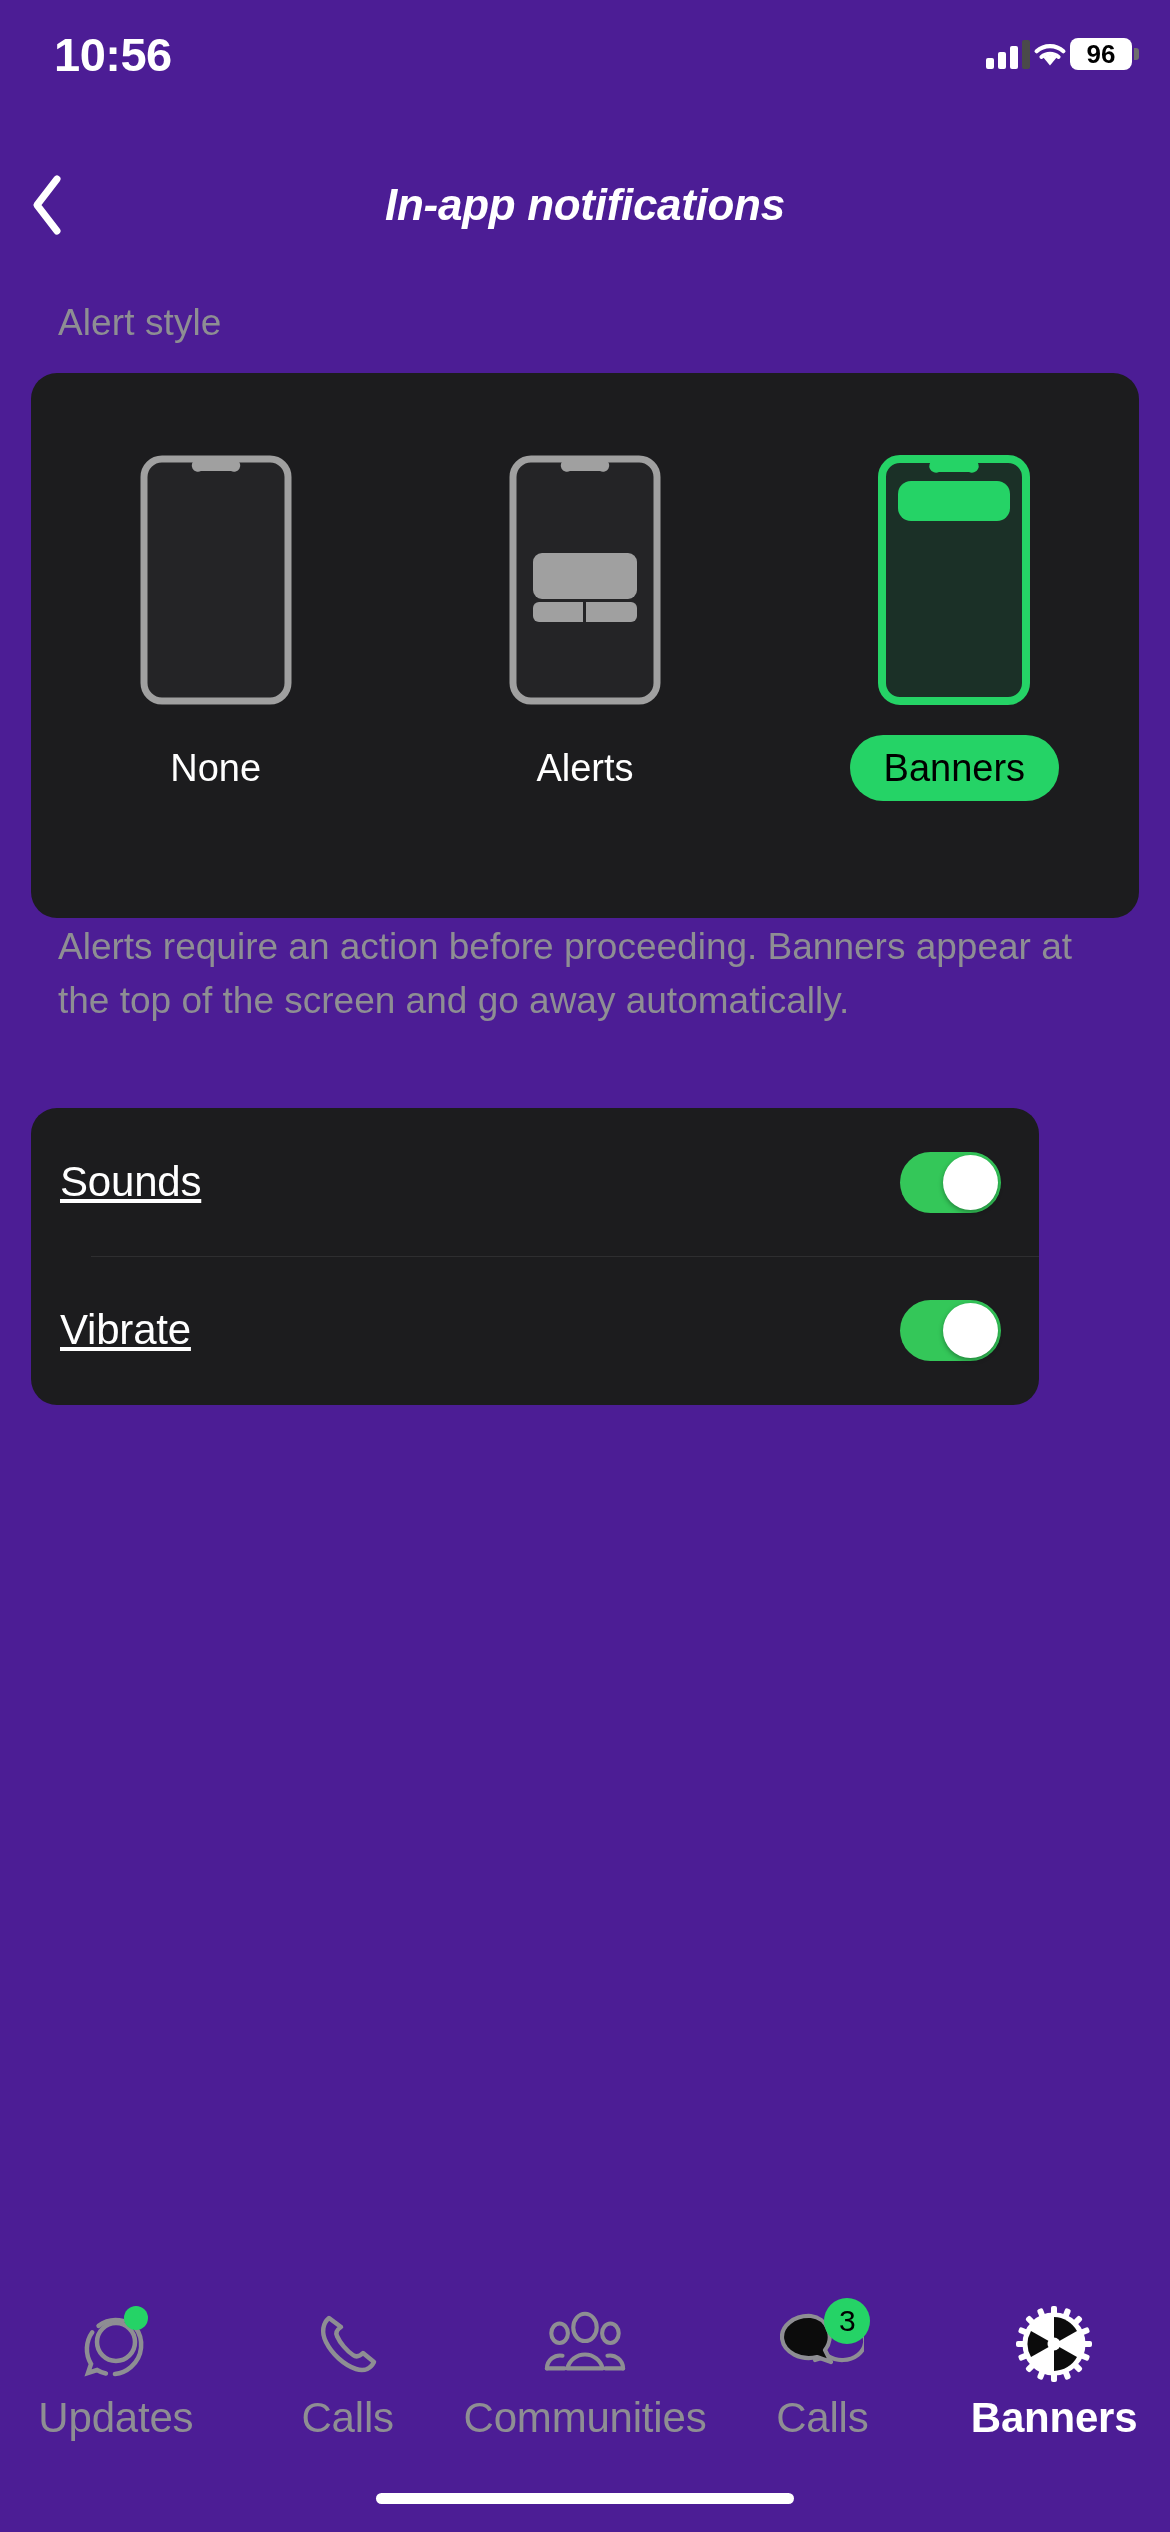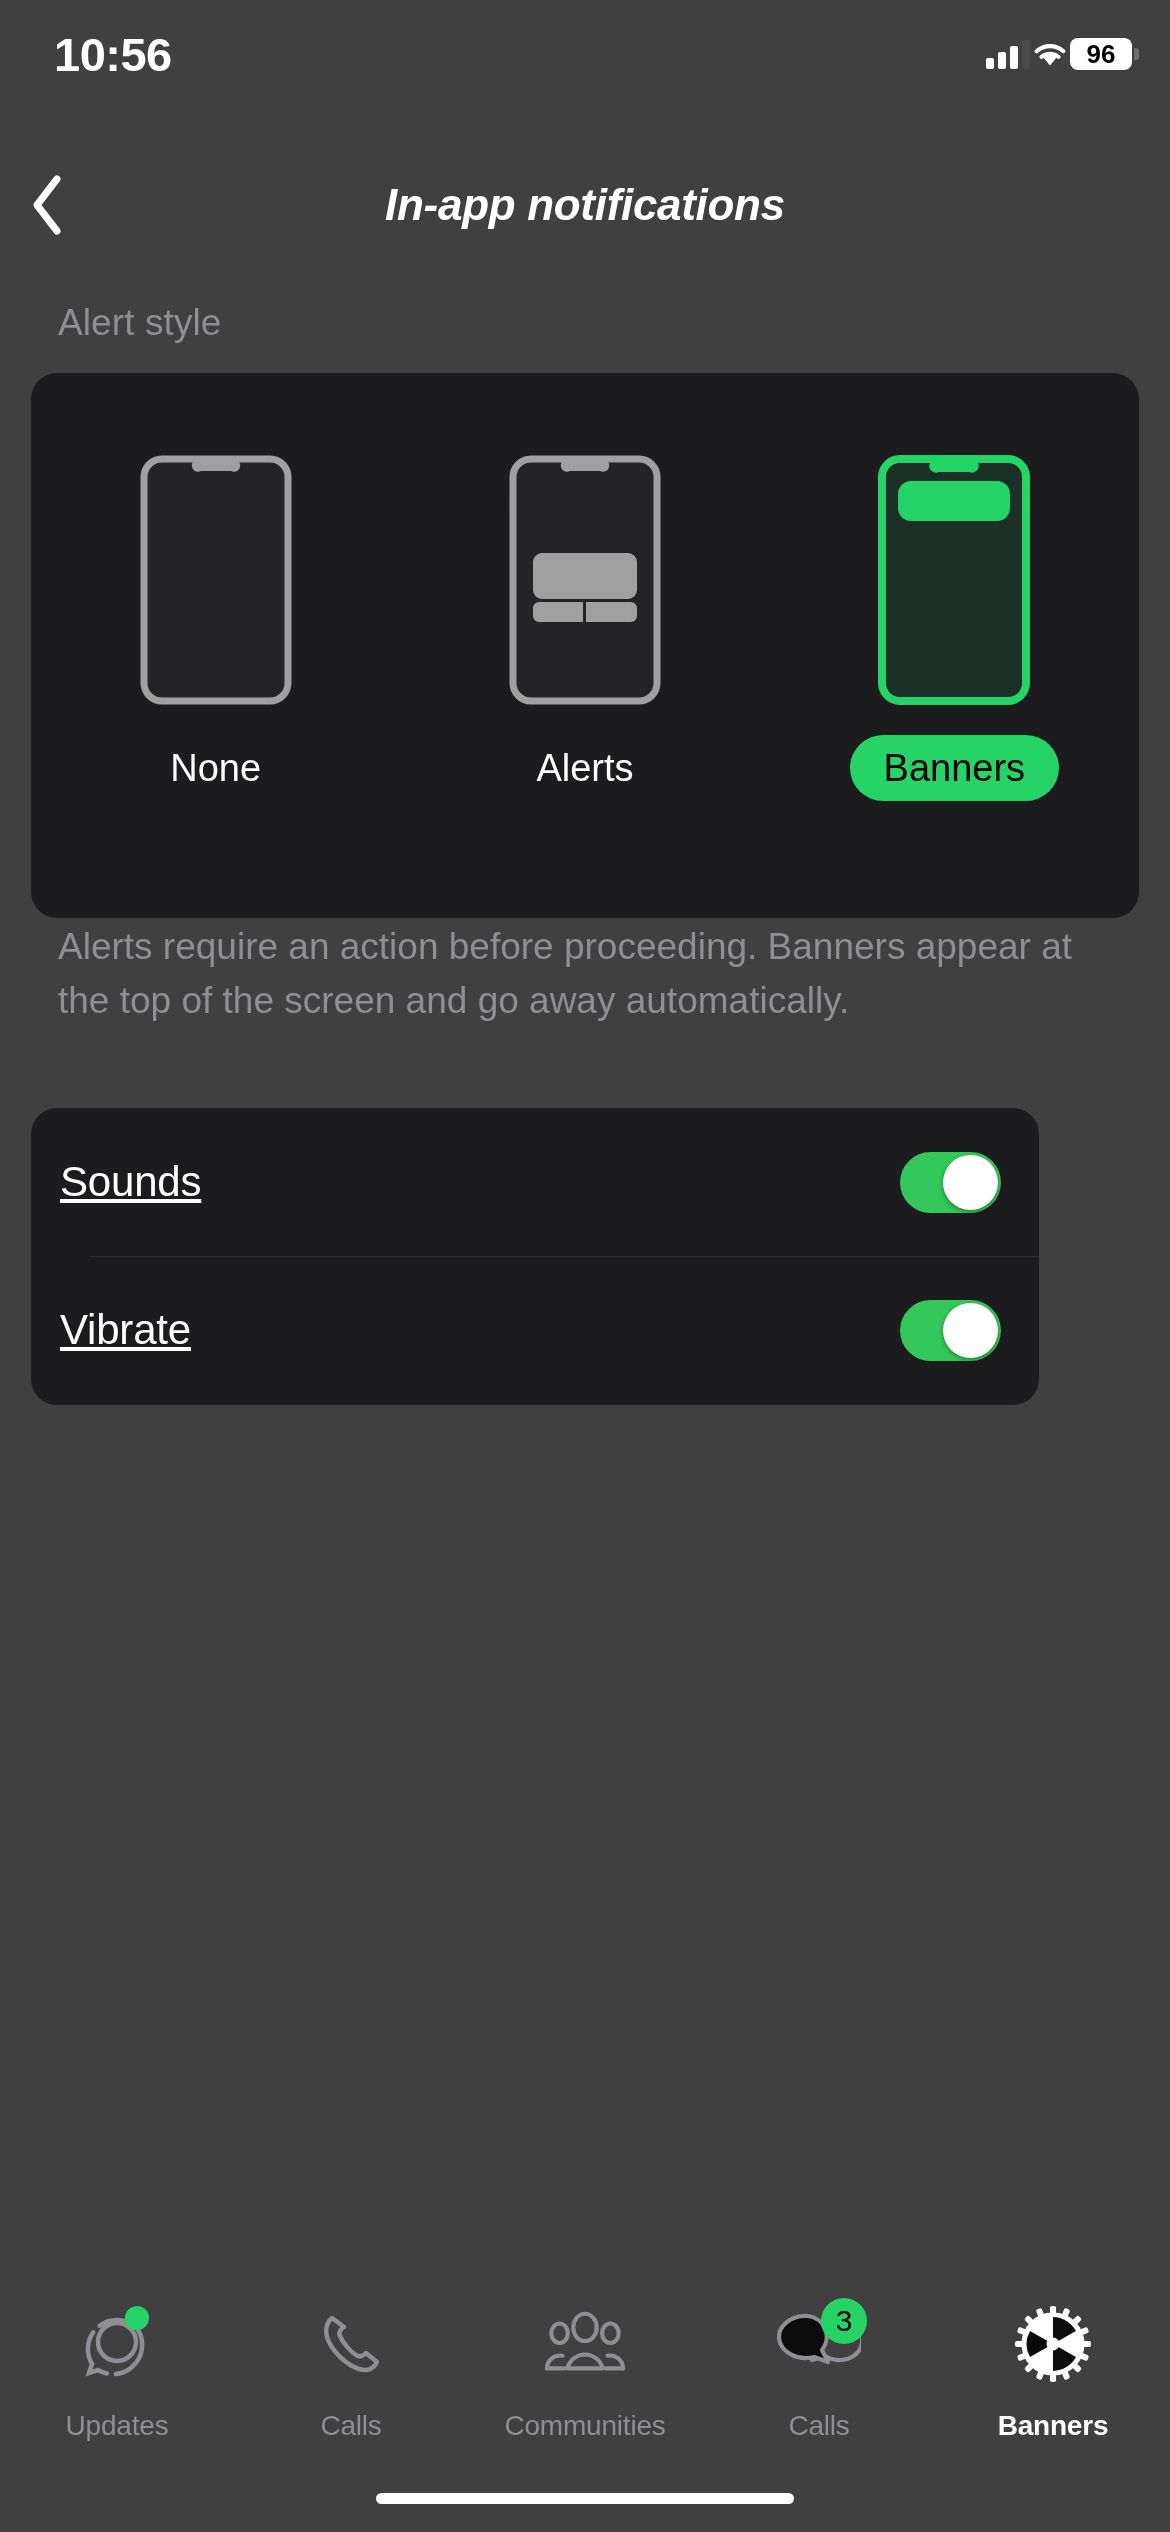--- a/index.html
+++ b/index.html
@@ -5,21 +5,21 @@
   * { margin:0; padding:0; box-sizing:border-box; }
   html, body {
     width:1170px; height:2532px;
     background:#000000;
     font-family:"Liberation Sans", sans-serif;
     overflow:hidden;
   }
   #screen {
     position:relative;
     width:1170px; height:2532px;
-    background:#404040;
+    background:#4c1d95;
     color:#ffffff;
   }
 
   
   .status-bar {
     position:absolute; top:0; left:0; width:1170px; height:115px;
   }
   .status-time {
     position:absolute; left:54px; top:26px;
     font-size:47px; font-weight:bold; letter-spacing:-0.5px;
@@ -130,21 +130,21 @@
   .tab {
     flex:1; display:flex; flex-direction:column;
     align-items:center; justify-content:flex-start;
     padding-top:22px; position:relative;
   }
   .tab-icon {
     position:relative; width:84px; height:84px;
     display:flex; align-items:center; justify-content:center;
   }
   .tab-label {
-    margin-top:24px; font-size:28px; color:#8e8e93; letter-spacing:-0.2px;
+    margin-top:8px; font-size:42px; color:#8e8e93; letter-spacing:-0.2px;
   }
   .tab.active .tab-label { color:#ffffff; font-weight:bold; }
   .green-dot {
     position:absolute; top:4px; right:10px;
     width:24px; height:24px; border-radius:50%;
     background:#25d366;
   }
   .badge {
     position:absolute; top:-4px; right:-6px;
     min-width:46px; height:46px; padding:0 8px;

